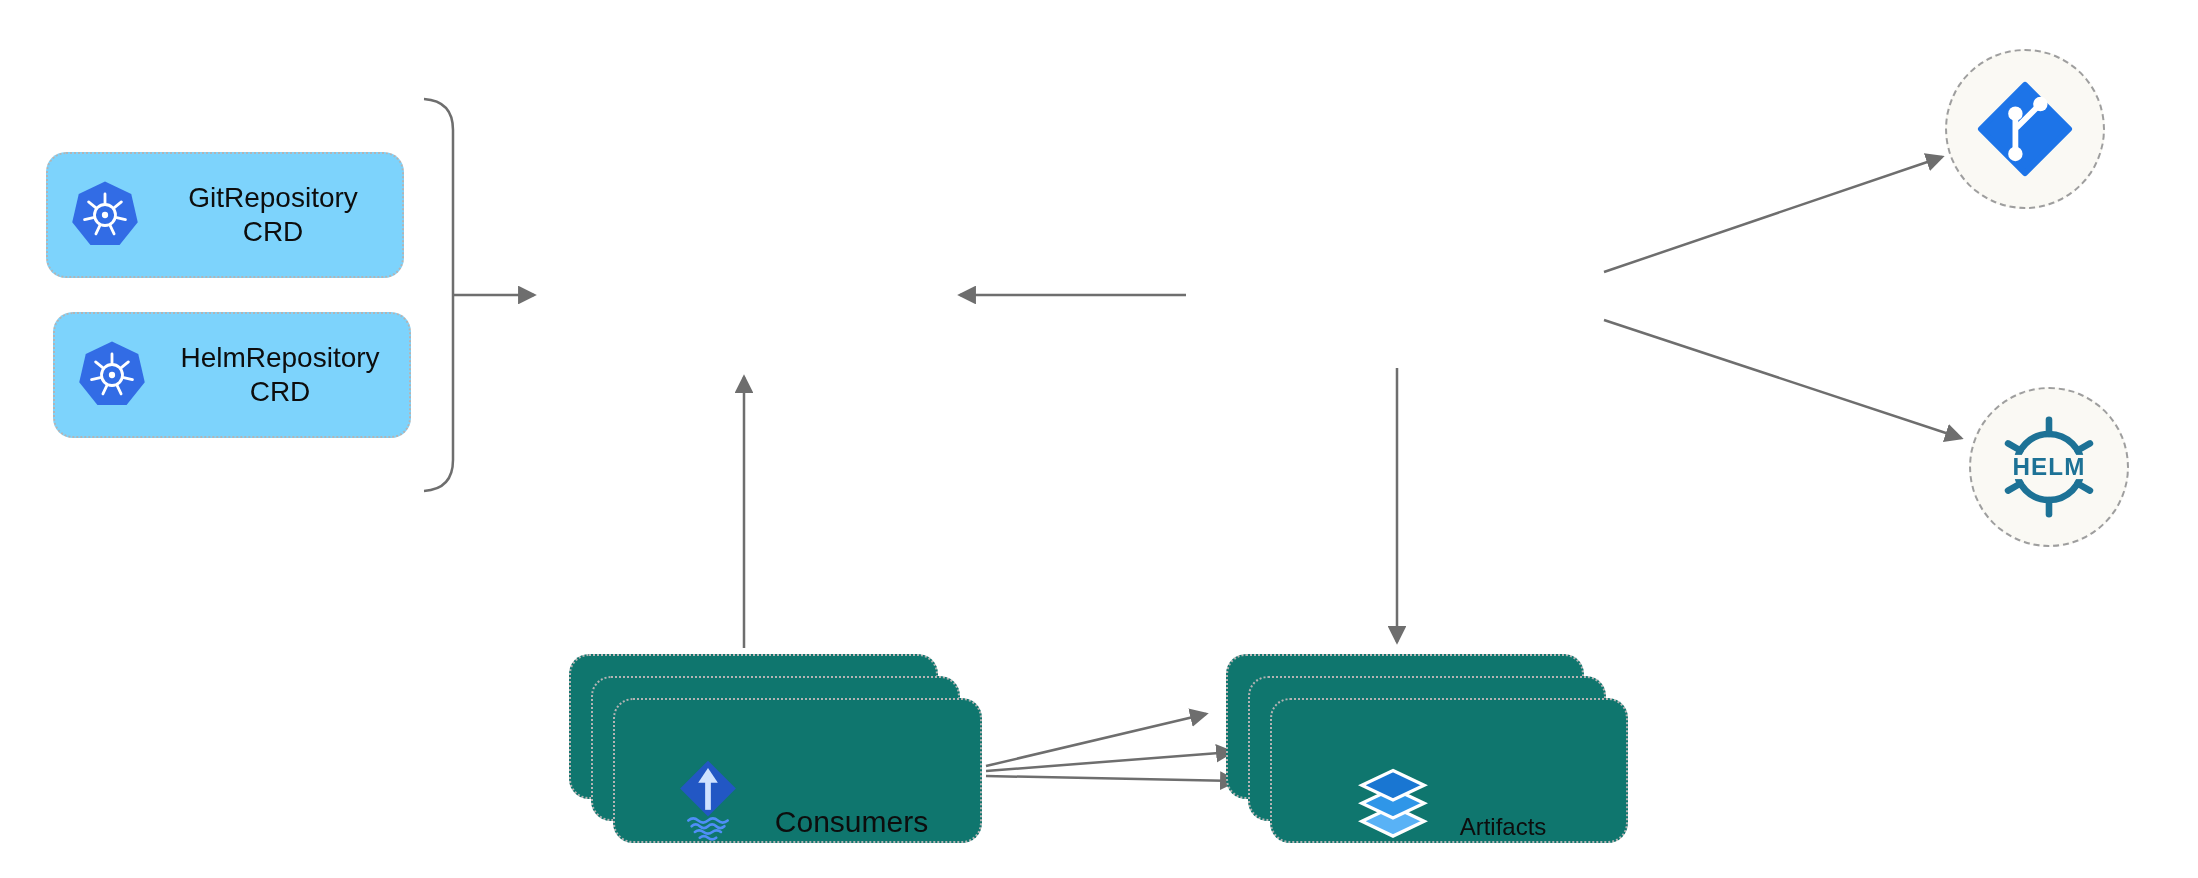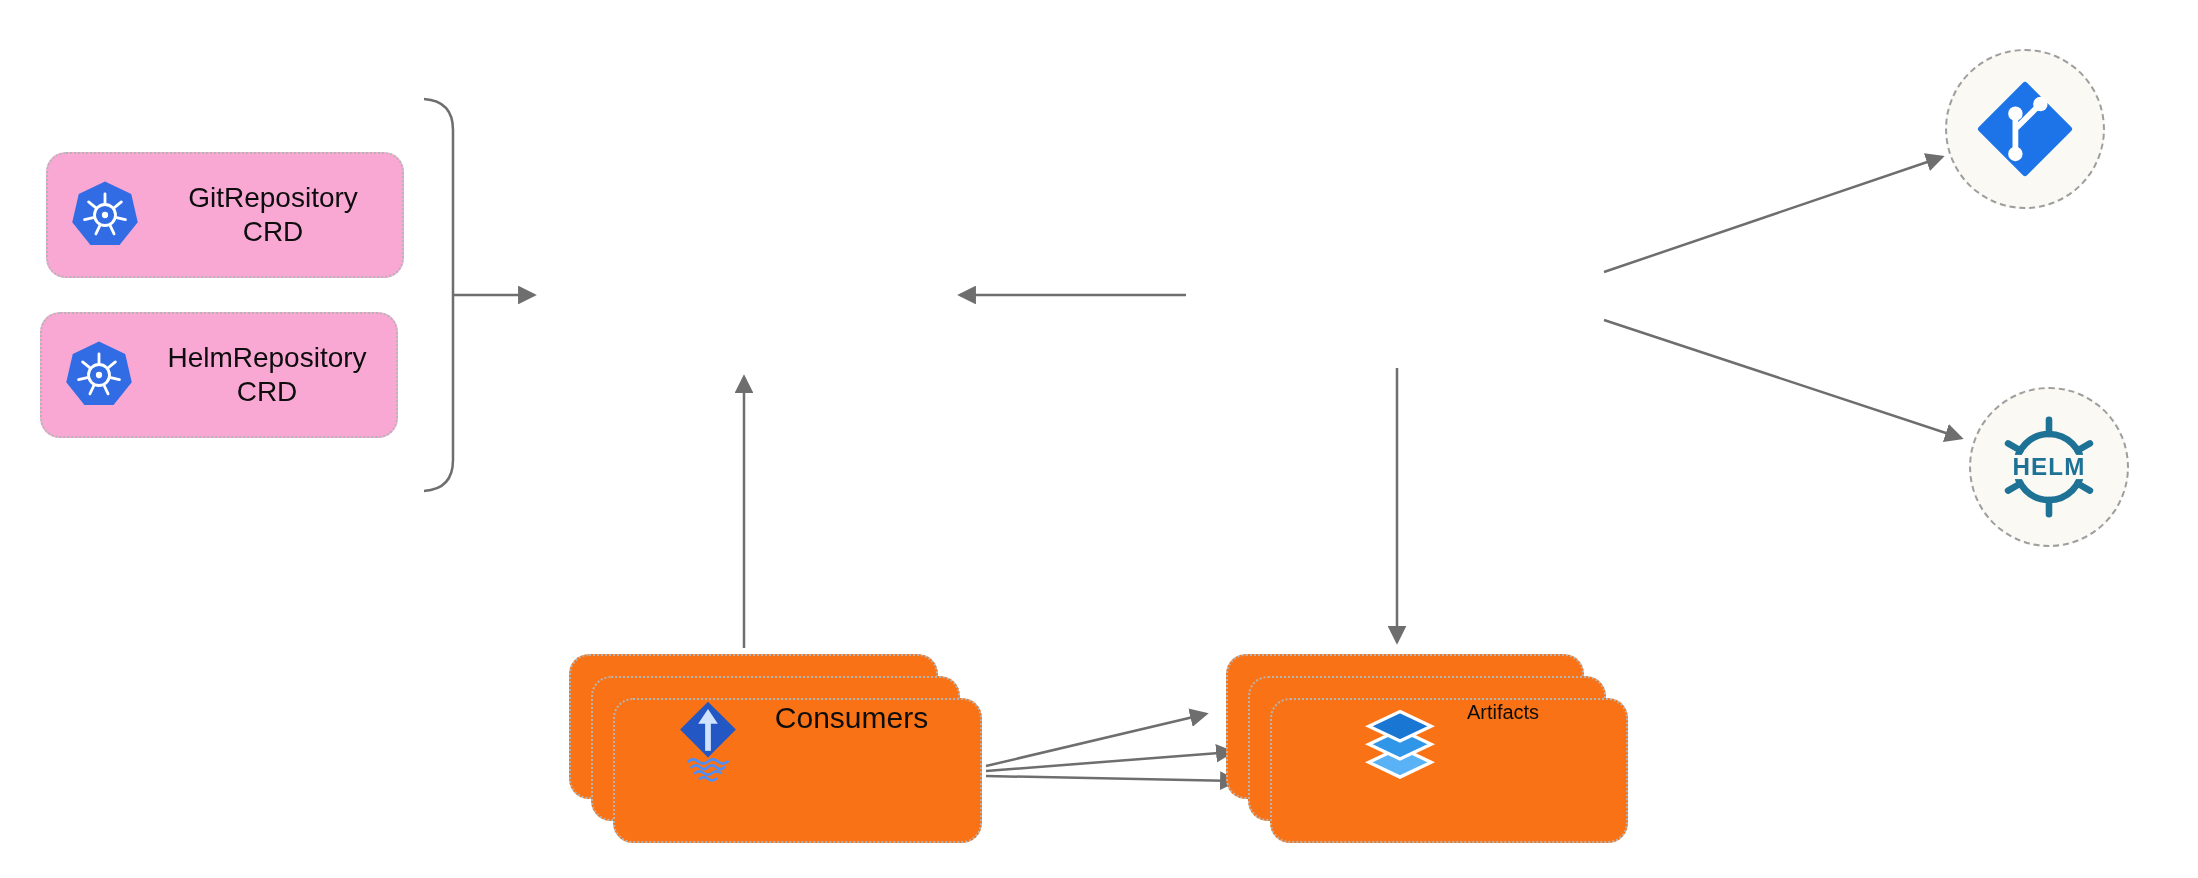--- a/index.html
+++ b/index.html
@@ -22,21 +22,21 @@
     height: 878px;
   }
   .edge {
     stroke: #6e6e6e;
     stroke-width: 2.5;
     fill: none;
   }
   .node {
     position: absolute;
     box-sizing: border-box;
-    background: #f9a8d4;
+    background: #7dd3fc;
     border: 2.5px dotted #b4b4b4;
     border-radius: 20px;
     display: flex;
     align-items: center;
     justify-content: center;
     gap: 26px;
     padding: 0 18px;
   }
   .label {
     color: #0d0d0d;
@@ -46,25 +46,25 @@
   .crd .label { font-size: 28px; max-width: 215px; }
   .big .label { font-size: 30px; }
   .sc .label  { font-size: 30px; max-width: 150px; }
   .icon { flex: 0 0 auto; }
 
   
   .stack { position: absolute; }
   .card {
     position: absolute;
     box-sizing: border-box;
-    background: #f97316;
+    background: #0f766e;
     border: 2.5px dotted #b4b4b4;
     border-radius: 20px;
     display: flex;
-    align-items: flex-start;
+    align-items: flex-end;
     justify-content: center;
     gap: 26px;
   }
   .stack .card { width: 369px; height: 145px; }
   .stack.artifacts .card { width: 358px; height: 145px; }
   .card.back1 { left: 0px;  top: 0px;  }
   .card.back2 { left: 22px; top: 22px; }
   .card.front { left: 44px; top: 44px; }
 
   
@@ -167,21 +167,21 @@
     <path class="edge" d="M 986 776 L 1236 781" marker-end="url(#arrow)"></path>
   </svg>
 
   <div class="node crd" style="left:46px; top:152px; width:358px; height:126px">
     <svg class="icon" width="70" height="70">
         <use href="#sym-k8s"></use>
       </svg>
     <div class="label">GitRepository CRD</div>
   </div>
 
-  <div class="node crd" style="left:40px; top:312px; width:358px; height:126px">
+  <div class="node crd" style="left:53px; top:312px; width:358px; height:126px">
     <svg class="icon" width="70" height="70">
         <use href="#sym-k8s"></use>
       </svg>
     <div class="label">HelmRepository CRD</div>
   </div>
 
 
 
   <div class="stack consumers" style="left:569px; top:654px; width:413px; height:189px">
     <div class="card back1"></div>
@@ -194,21 +194,21 @@
     </div>
   </div>
 
   <div class="stack artifacts" style="left:1226px; top:654px; width:402px; height:189px">
     <div class="card back1"></div>
     <div class="card back2"></div>
     <div class="card front">
       <svg class="icon" width="82" height="82">
           <use href="#sym-layers"></use>
         </svg>
-      <div class="label" style="font-size:20px">Artifacts</div>
+      <div class="label" style="font-size:24px">Artifacts</div>
     </div>
   </div>
 
   <div class="remote" style="left:1945px; top:49px">
     <svg width="96" height="96">
         <use href="#sym-git"></use>
       </svg>
   </div>
 
   <div class="remote" style="left:1969px; top:387px">

